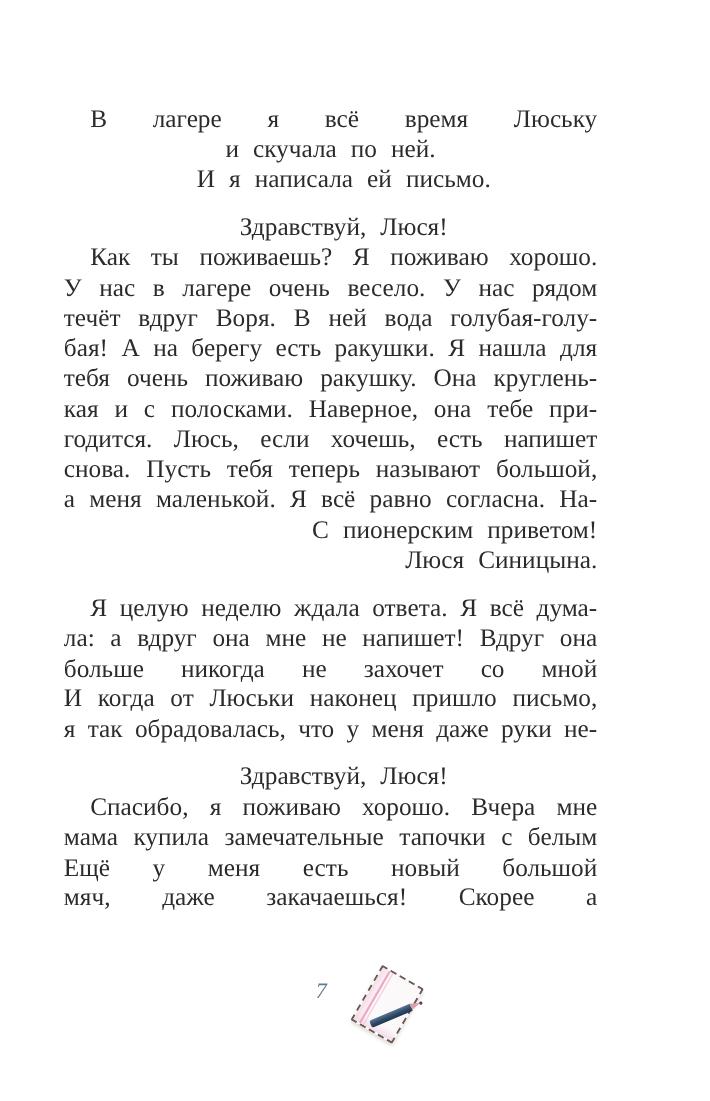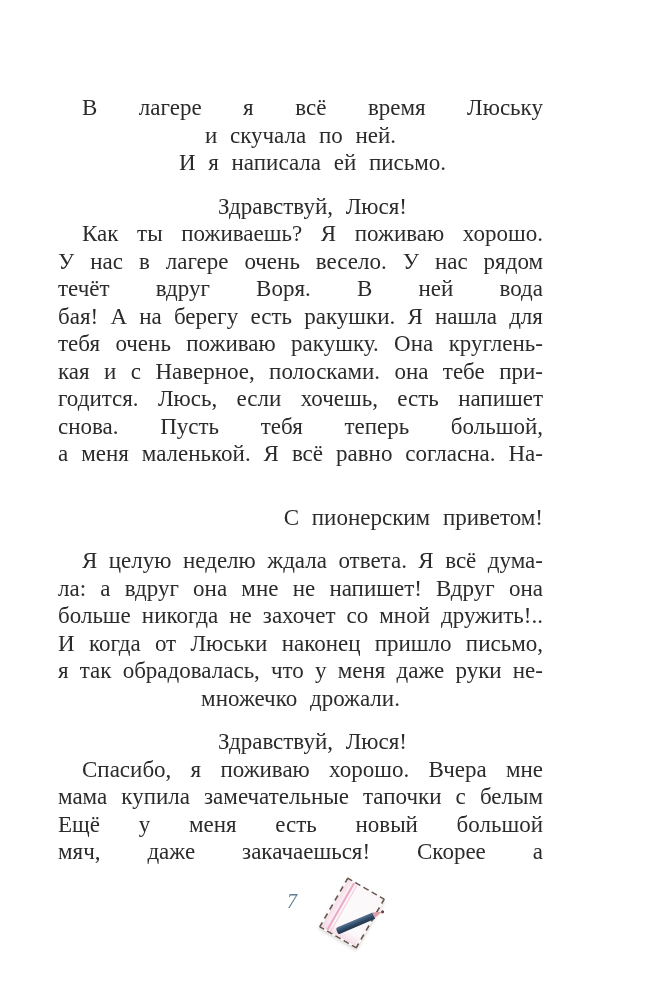--- a/index.html
+++ b/index.html
@@ -29,21 +29,21 @@
 
   .line {
     height: 27.5px;
     white-space: nowrap;
   }
   .line.justify {
     display: flex;
     justify-content: space-between;
   }
   .line.left  { text-align: center;  word-spacing: 7px; }
-  .line.right { text-align: right; word-spacing: 7px; margin-top: 36px; }
+  .line.right { text-align: right; word-spacing: 7px; }
   .line.indent { padding-left: 24px; }
 
   
   .page-number {
     position: absolute;
     left: 276px;
     top: 890px;
     width: 32px;
     text-align: center;
     font-size: 20px;
@@ -149,20 +149,21 @@
         <span>нас</span>
         <span>рядом</span>
       </div>
       <div class="line justify">
         <span>течёт</span>
         <span>вдруг</span>
         <span>Воря.</span>
         <span>В</span>
         <span>ней</span>
         <span>вода</span>
+        <span>голубая-голу-</span>
       </div>
       <div class="line justify">
         <span>бая!</span>
         <span>А</span>
         <span>на</span>
         <span>берегу</span>
         <span>есть</span>
         <span>ракушки.</span>
         <span>Я</span>
         <span>нашла</span>
@@ -173,52 +174,54 @@
         <span>очень</span>
         <span>поживаю</span>
         <span>ракушку.</span>
         <span>Она</span>
         <span>круглень-</span>
       </div>
       <div class="line justify">
         <span>кая</span>
         <span>и</span>
         <span>с</span>
+        <span>полосками.</span>
         <span>Наверное,</span>
-        <span>полосками.</span>
         <span>она</span>
         <span>тебе</span>
         <span>при-</span>
       </div>
       <div class="line justify">
         <span>годится.</span>
         <span>Люсь,</span>
         <span>если</span>
         <span>хочешь,</span>
         <span>есть</span>
         <span>напишет</span>
       </div>
       <div class="line justify">
         <span>снова.</span>
         <span>Пусть</span>
         <span>тебя</span>
         <span>теперь</span>
+        <span>называют</span>
         <span>большой,</span>
       </div>
       <div class="line justify">
         <span>а</span>
         <span>меня</span>
         <span>маленькой.</span>
         <span>Я</span>
         <span>всё</span>
         <span>равно</span>
         <span>согласна.</span>
         <span>На-</span>
       </div>
       <div class="line right">С пионерским приветом!</div>
+      <div class="line right">Люся Синицына.</div>
     </div>
     <div class="paragraph">
       <div class="line justify indent">
         <span>Я</span>
         <span>целую</span>
         <span>неделю</span>
         <span>ждала</span>
         <span>ответа.</span>
         <span>Я</span>
         <span>всё</span>
@@ -235,21 +238,20 @@
         <span>Вдруг</span>
         <span>она</span>
       </div>
       <div class="line justify">
         <span>больше</span>
         <span>никогда</span>
         <span>не</span>
         <span>захочет</span>
         <span>со</span>
         <span>мной</span>
-        <span>дружить!..</span>
       </div>
       <div class="line justify">
         <span>И</span>
         <span>когда</span>
         <span>от</span>
         <span>Люськи</span>
         <span>наконец</span>
         <span>пришло</span>
         <span>письмо,</span>
       </div>
@@ -257,21 +259,20 @@
         <span>я</span>
         <span>так</span>
         <span>обрадовалась,</span>
         <span>что</span>
         <span>у</span>
         <span>меня</span>
         <span>даже</span>
         <span>руки</span>
         <span>не-</span>
       </div>
-      <div class="line left">множечко дрожали.</div>
     </div>
     <div class="paragraph">
       <div class="line left indent">Здравствуй, Люся!</div>
       <div class="line justify indent">
         <span>Спасибо,</span>
         <span>я</span>
         <span>поживаю</span>
         <span>хорошо.</span>
         <span>Вчера</span>
         <span>мне</span>

